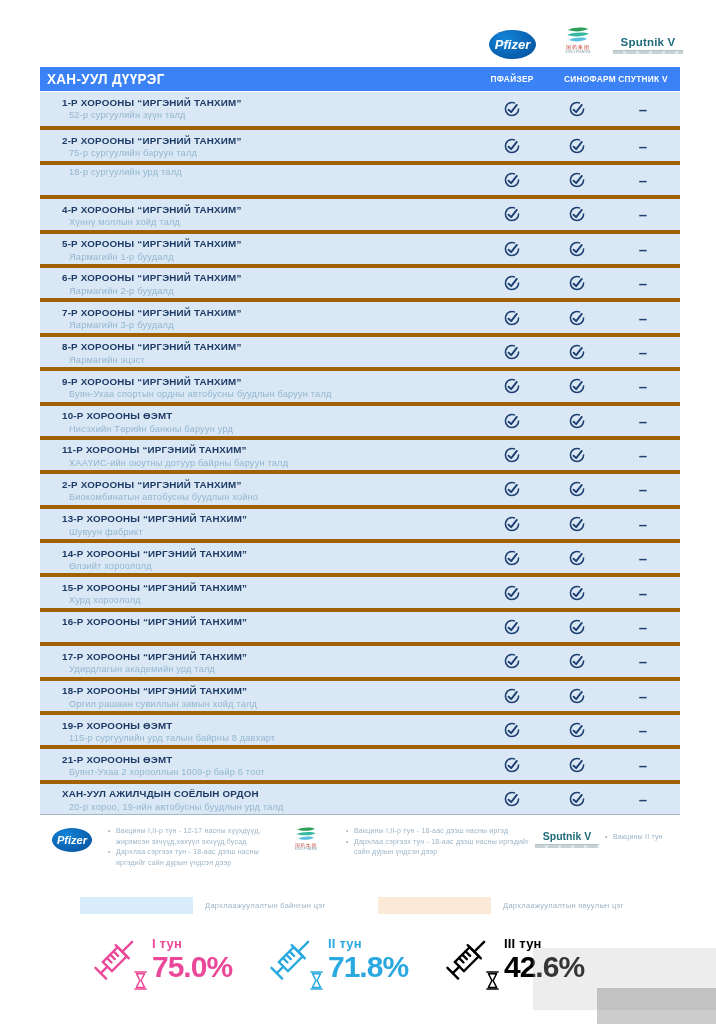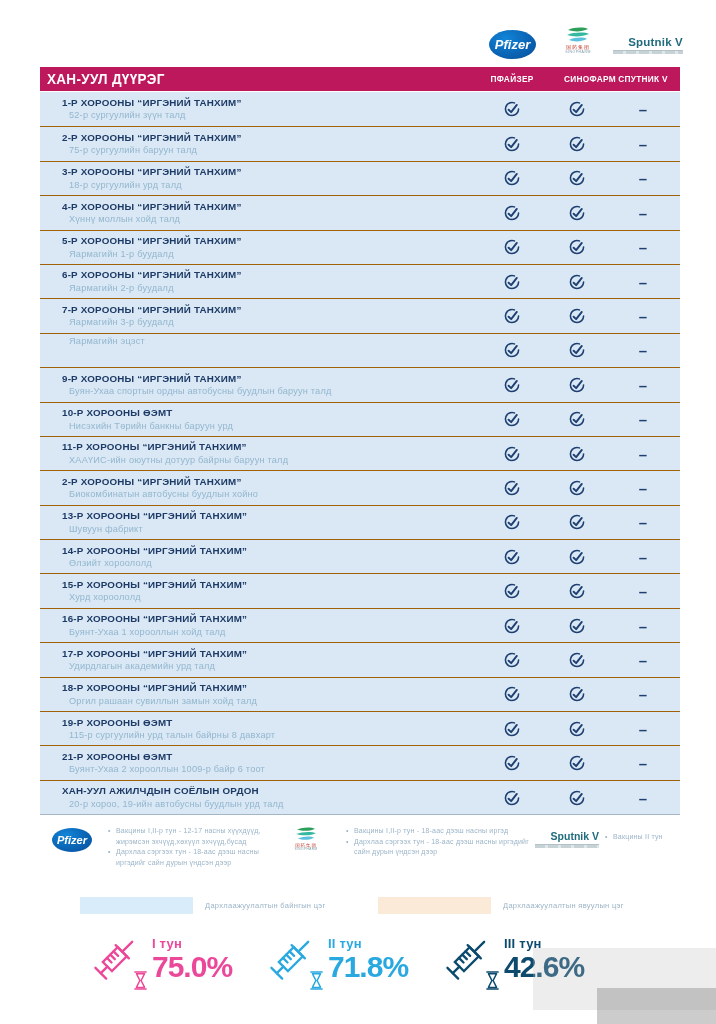--- a/index.html
+++ b/index.html
@@ -8,35 +8,35 @@
 
   
   .pfizer-oval{position:absolute;display:flex;align-items:center;justify-content:center;
      background:radial-gradient(ellipse at 35% 30%, #1285d8 0%, #0a64b4 55%, #084f9a 100%);
      border-radius:50%;color:#fff;font-style:italic;font-weight:bold;text-align:center;}
   .pfizer-top{left:489px;top:30px;width:47px;height:29px;font-size:13px;}
   .sino{position:absolute;left:558px;top:26px;width:40px;text-align:center;}
   .sino svg{display:block;margin:0 auto;}
   .sino-cn{display:block;font-size:5px;color:#c0392b;line-height:6px;letter-spacing:1px;overflow:hidden;white-space:nowrap;}
   .sino-en{display:block;font-size:3.5px;color:#7a9aa8;letter-spacing:.5px;}
-  .sputnik{position:absolute;text-align:right;color:#206b7d;font-weight:bold;}
+  .sputnik{position:absolute;text-align:center;color:#206b7d;font-weight:bold;}
   .sputnik-top{left:613px;top:36px;width:70px;font-size:11.5px;letter-spacing:.2px;}
   .sputnik-sub{margin-top:2px;height:3px;border-top:1px solid #9fb4ba;
      background:repeating-linear-gradient(90deg,#b9c8cc 0 10px,#d9e2e4 10px 13px);opacity:.8;}
 
   
-  .title-bar{position:absolute;left:40px;top:67px;width:640px;height:24px;background:#be185d;}
+  .title-bar{position:absolute;left:40px;top:67px;width:640px;height:24px;background:#3b82f6;}
   .bar-title{position:absolute;left:7px;top:4px;color:#fff;font-size:13.5px;font-weight:bold;
      letter-spacing:.3px;transform:scaleY(1.05);transform-origin:left top;}
   .bar-col{position:absolute;top:7px;transform:translateX(-50%);color:#fff;font-size:8.3px;
      font-weight:bold;letter-spacing:.3px;white-space:nowrap;}
 
   
   .table{position:absolute;left:40px;top:92px;width:640px;border-bottom:1px solid #a2b6c6;}
-  .row{position:relative;height:34.4px;background:#d9e8f4;border-top:1px solid #a16207;box-sizing:border-box;}
+  .row{position:relative;height:34.4px;background:#d9e8f4;border-top:4px solid #a16207;box-sizing:border-box;}
   .row:first-child{border-top:none;}
   .row-title{padding:4.5px 0 0 22px;font-size:9.8px;font-weight:bold;color:#1d3a66;letter-spacing:.2px;}
   .row-sub{padding:2.5px 0 0 22px;font-size:9.2px;color:#93b6cf;letter-spacing:.2px;margin-left:7px;}
   .mark{position:absolute;top:50%;transform:translate(-50%,-50%);color:#1e3f72;line-height:0;}
   .mark-0{left:472px;}.mark-1{left:537px;}.mark-2{left:603px;}
   .mark .dash{display:none;font-size:15px;font-weight:bold;line-height:17px;}
   .mark .ck{display:none;}
   .mark.check .ck{display:block;}
   .mark.dash .dash{display:block;}
 
@@ -144,21 +144,20 @@
         </svg>
 
       </span>
       <span class="mark mark-2 dash">
 
         <span class="dash">–</span>
       </span>
     </div>
 
     <div class="row">
-      <div class="row-title">3-Р ХОРООНЫ “ИРГЭНИЙ ТАНХИМ”</div>
       <div class="row-sub">18-р сургуулийн урд талд</div>
       <span class="mark mark-0 check">
         <svg class="ck" width="17" height="17" viewBox="0 0 24 24">
           <circle cx="12" cy="12" r="9.3" fill="none" stroke="currentColor" stroke-width="2.2" pathLength="100" stroke-dasharray="81 19" stroke-linecap="round"></circle>
           <path d="M7.2 13 L10.8 16.4 L18.8 6.2" fill="none" stroke="currentColor" stroke-width="2.7" stroke-linecap="round" stroke-linejoin="round"></path>
         </svg>
 
       </span>
       <span class="mark mark-1 check">
         <svg class="ck" width="17" height="17" viewBox="0 0 24 24">
@@ -259,20 +258,21 @@
         </svg>
 
       </span>
       <span class="mark mark-2 dash">
 
         <span class="dash">–</span>
       </span>
     </div>
 
     <div class="row">
+      <div class="row-title">8-Р ХОРООНЫ “ИРГЭНИЙ ТАНХИМ”</div>
       <div class="row-sub">Яармагийн эцэст</div>
       <span class="mark mark-0 check">
         <svg class="ck" width="17" height="17" viewBox="0 0 24 24">
           <circle cx="12" cy="12" r="9.3" fill="none" stroke="currentColor" stroke-width="2.2" pathLength="100" stroke-dasharray="81 19" stroke-linecap="round"></circle>
           <path d="M7.2 13 L10.8 16.4 L18.8 6.2" fill="none" stroke="currentColor" stroke-width="2.7" stroke-linecap="round" stroke-linejoin="round"></path>
         </svg>
 
       </span>
       <span class="mark mark-1 check">
         <svg class="ck" width="17" height="17" viewBox="0 0 24 24">
@@ -443,21 +443,20 @@
 
       </span>
       <span class="mark mark-2 dash">
 
         <span class="dash">–</span>
       </span>
     </div>
 
     <div class="row">
       <div class="row-title">16-Р ХОРООНЫ “ИРГЭНИЙ ТАНХИМ”</div>
-      <div class="row-sub">Буянт-Ухаа 1 хорооллын хойд талд</div>
       <span class="mark mark-0 check">
         <svg class="ck" width="17" height="17" viewBox="0 0 24 24">
           <circle cx="12" cy="12" r="9.3" fill="none" stroke="currentColor" stroke-width="2.2" pathLength="100" stroke-dasharray="81 19" stroke-linecap="round"></circle>
           <path d="M7.2 13 L10.8 16.4 L18.8 6.2" fill="none" stroke="currentColor" stroke-width="2.7" stroke-linecap="round" stroke-linejoin="round"></path>
         </svg>
 
       </span>
       <span class="mark mark-1 check">
         <svg class="ck" width="17" height="17" viewBox="0 0 24 24">
           <circle cx="12" cy="12" r="9.3" fill="none" stroke="currentColor" stroke-width="2.2" pathLength="100" stroke-dasharray="81 19" stroke-linecap="round"></circle>
@@ -679,21 +678,21 @@
         <line x1="3" y1="29.5" x2="21" y2="29.5"></line>
         <path d="M5.5 5 H18.5 L13 16 L18.5 27 H5.5 L11 16 Z"></path>
       </svg>
     </span>
     <div class="stat-text">
       <div class="stat-label">II тун</div>
       <div class="stat-value">71.8%</div>
     </div>
   </div>
 
-  <div class="stat" style="left: 438px; color: #0c4a6e;">
+  <div class="stat" style="left: 438px; color: #000000;">
     <span class="stat-syringe">
       <svg width="56" height="56" viewBox="0 0 48 48" stroke="currentColor" stroke-width="2" fill="none" stroke-linecap="round">
         <g transform="rotate(-45 24 24)">
           <line x1="35" y1="24" x2="46" y2="24"></line>
           <line x1="34" y1="16" x2="34" y2="32"></line>
           <rect x="16" y="18.5" width="18" height="11"></rect>
           <line x1="21" y1="18.5" x2="21" y2="24"></line>
           <line x1="25" y1="18.5" x2="25" y2="24"></line>
           <line x1="29" y1="18.5" x2="29" y2="24"></line>
           <line x1="16" y1="24" x2="8" y2="24"></line>

